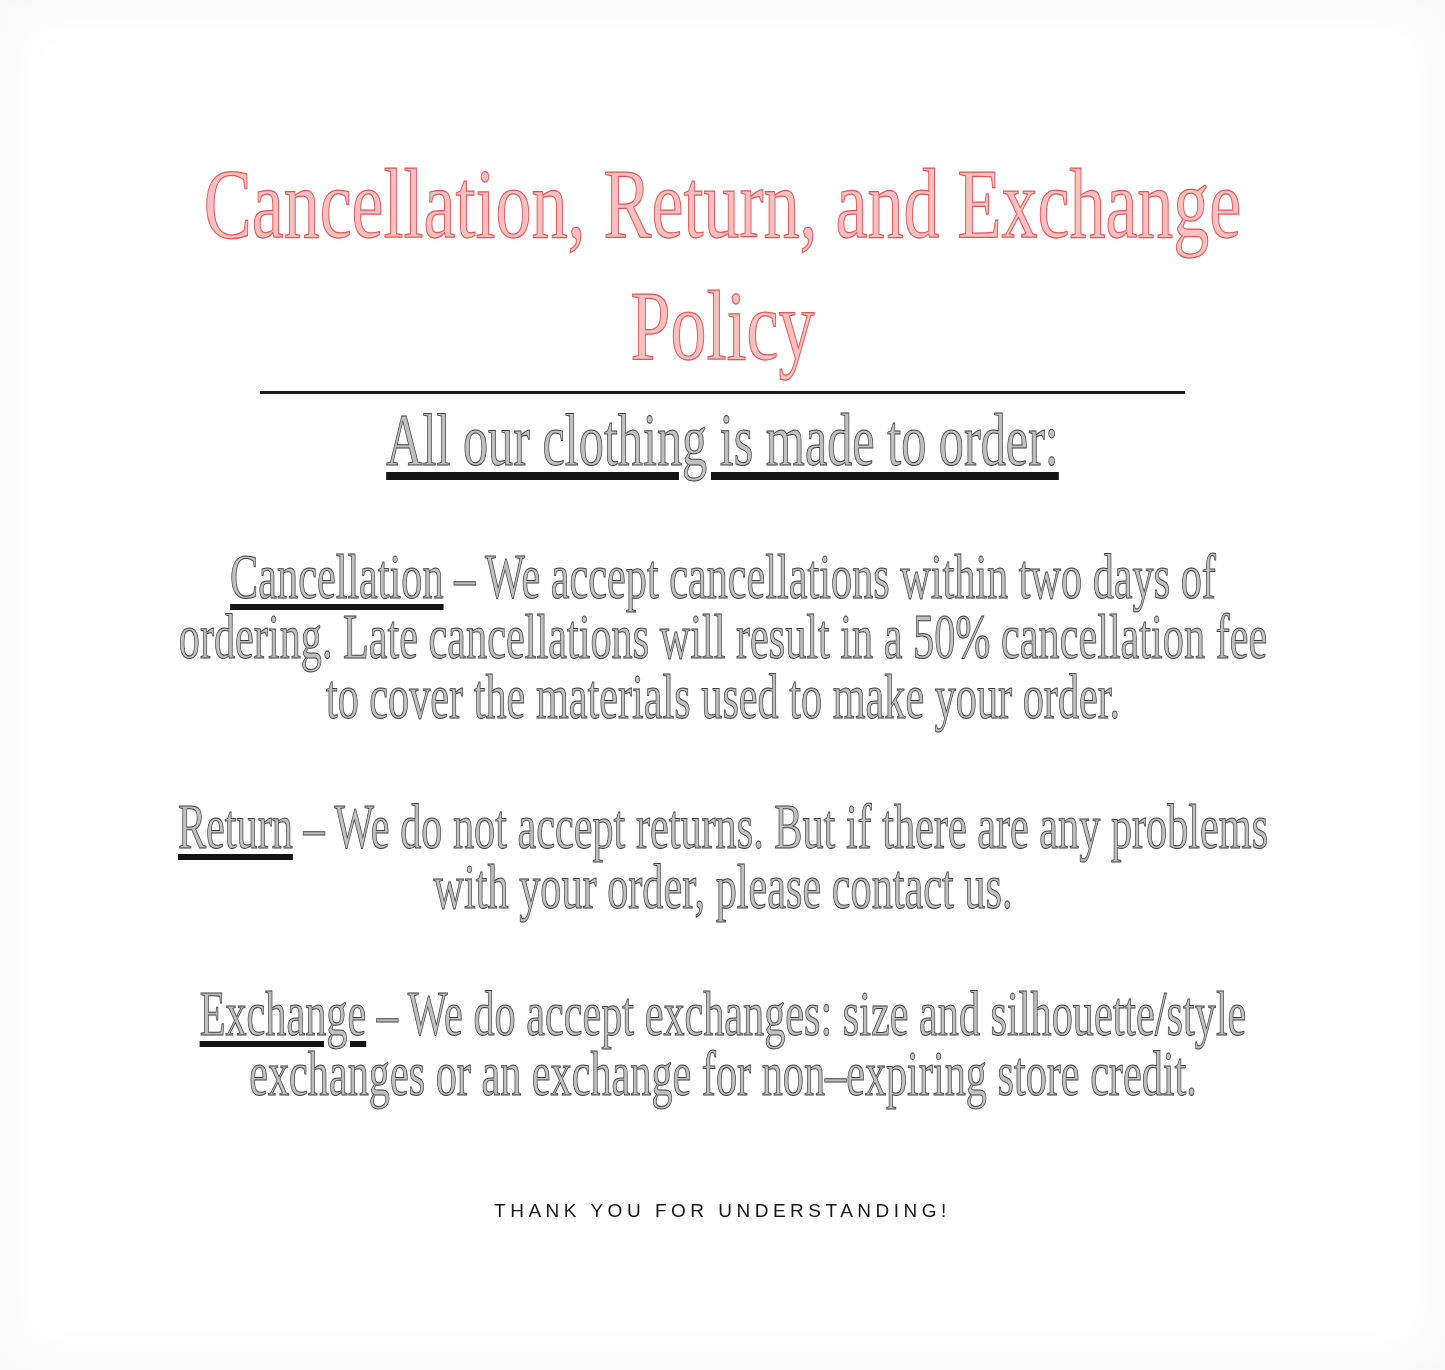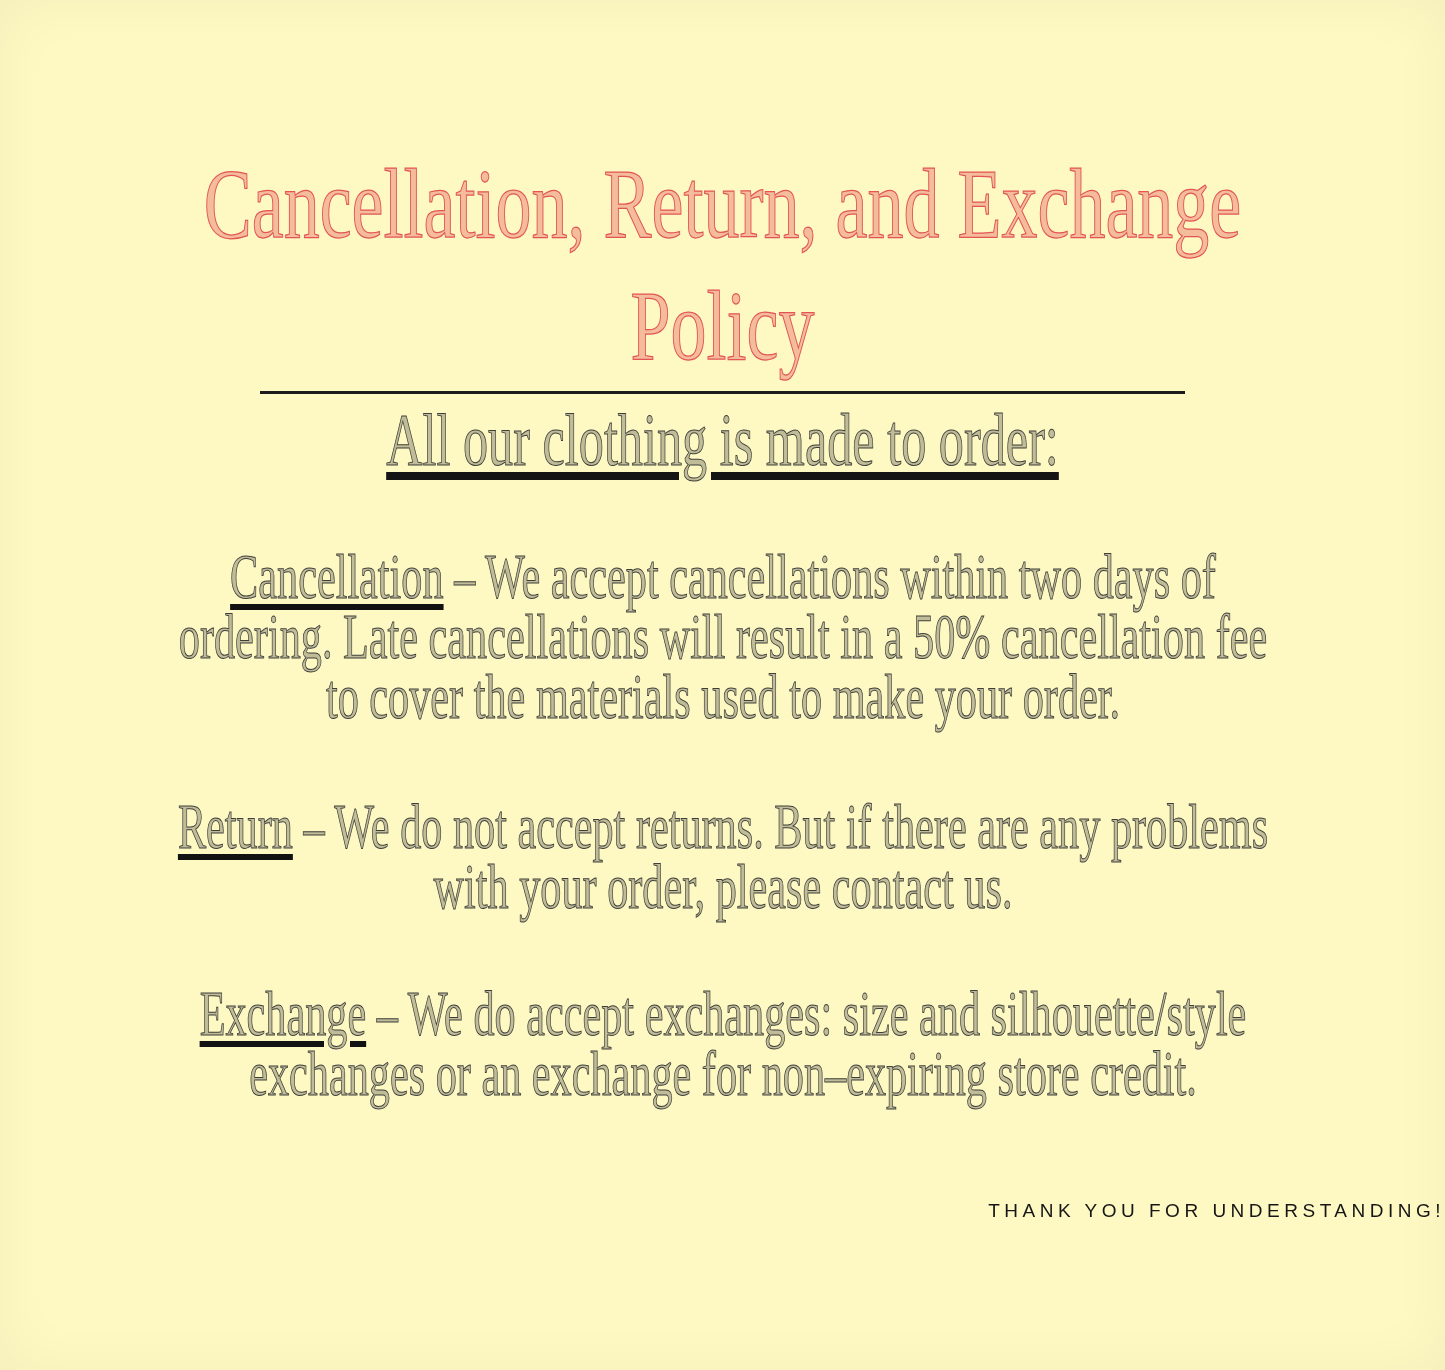--- a/index.html
+++ b/index.html
@@ -1,20 +1,20 @@
 <!DOCTYPE html>
 <html><head>
 <meta charset="utf-8">
 <style>
   html, body { margin: 0; padding: 0; background: #e9e8e6; }
   .page {
     position: relative;
     width: 1445px;
     height: 1370px;
-    background: #fef9c3;
+    background: #ffffff;
     overflow: hidden;
     box-shadow: inset 0 0 60px rgba(0,0,0,0.045);
     font-family: "Liberation Serif", serif;
   }
   
   .thin-red {
     color: rgba(229, 90, 90, 0.38);
     -webkit-text-stroke: 1.25px rgba(225, 83, 83, 0.98);
   }
   .thin-dark {
@@ -75,21 +75,21 @@
     text-decoration-color: #121212;
     text-decoration-thickness: 6px;
     text-underline-offset: 6px;
     text-decoration-skip-ink: auto;
   }
   .footer {
     position: absolute;
     top: 1196px;
     left: 0;
     width: 100%;
-    text-align: right;
+    text-align: center;
     font-family: "Liberation Sans", sans-serif;
     font-size: 19px;
     line-height: 30px;
     letter-spacing: 4.5px;
     color: #161616;
     font-weight: 500;
   }
 </style>
 </head>
 <body>

